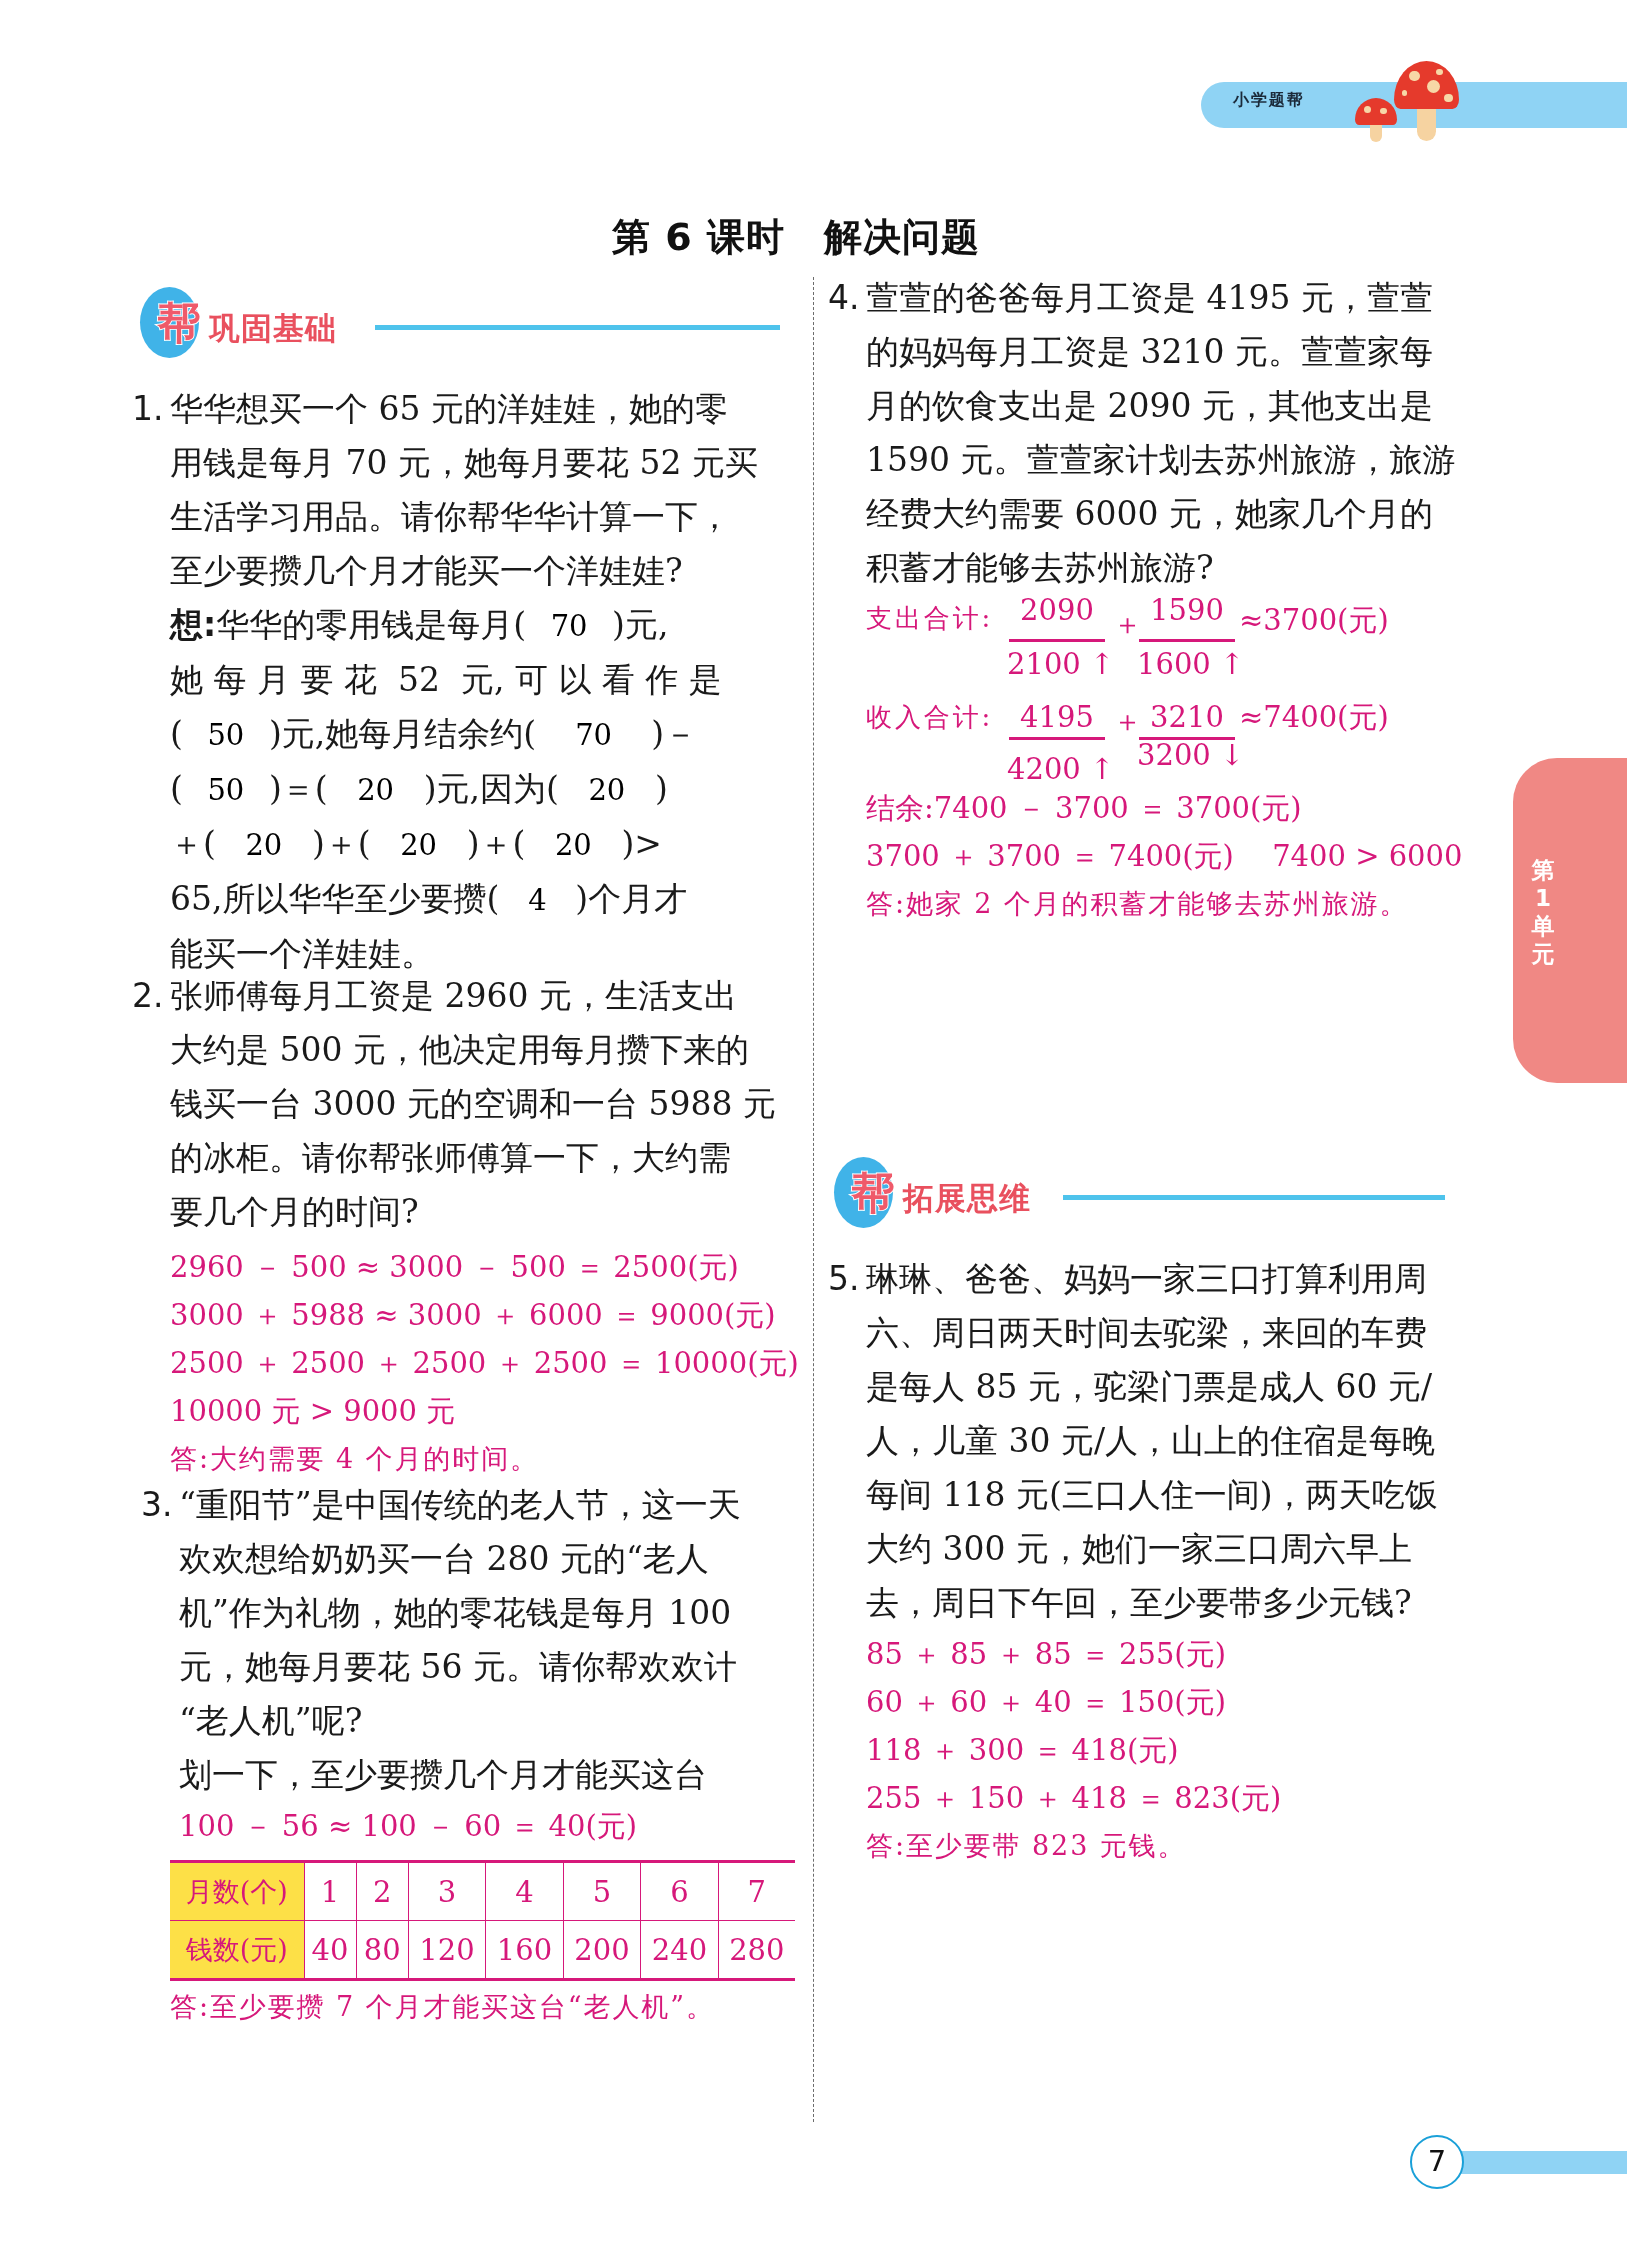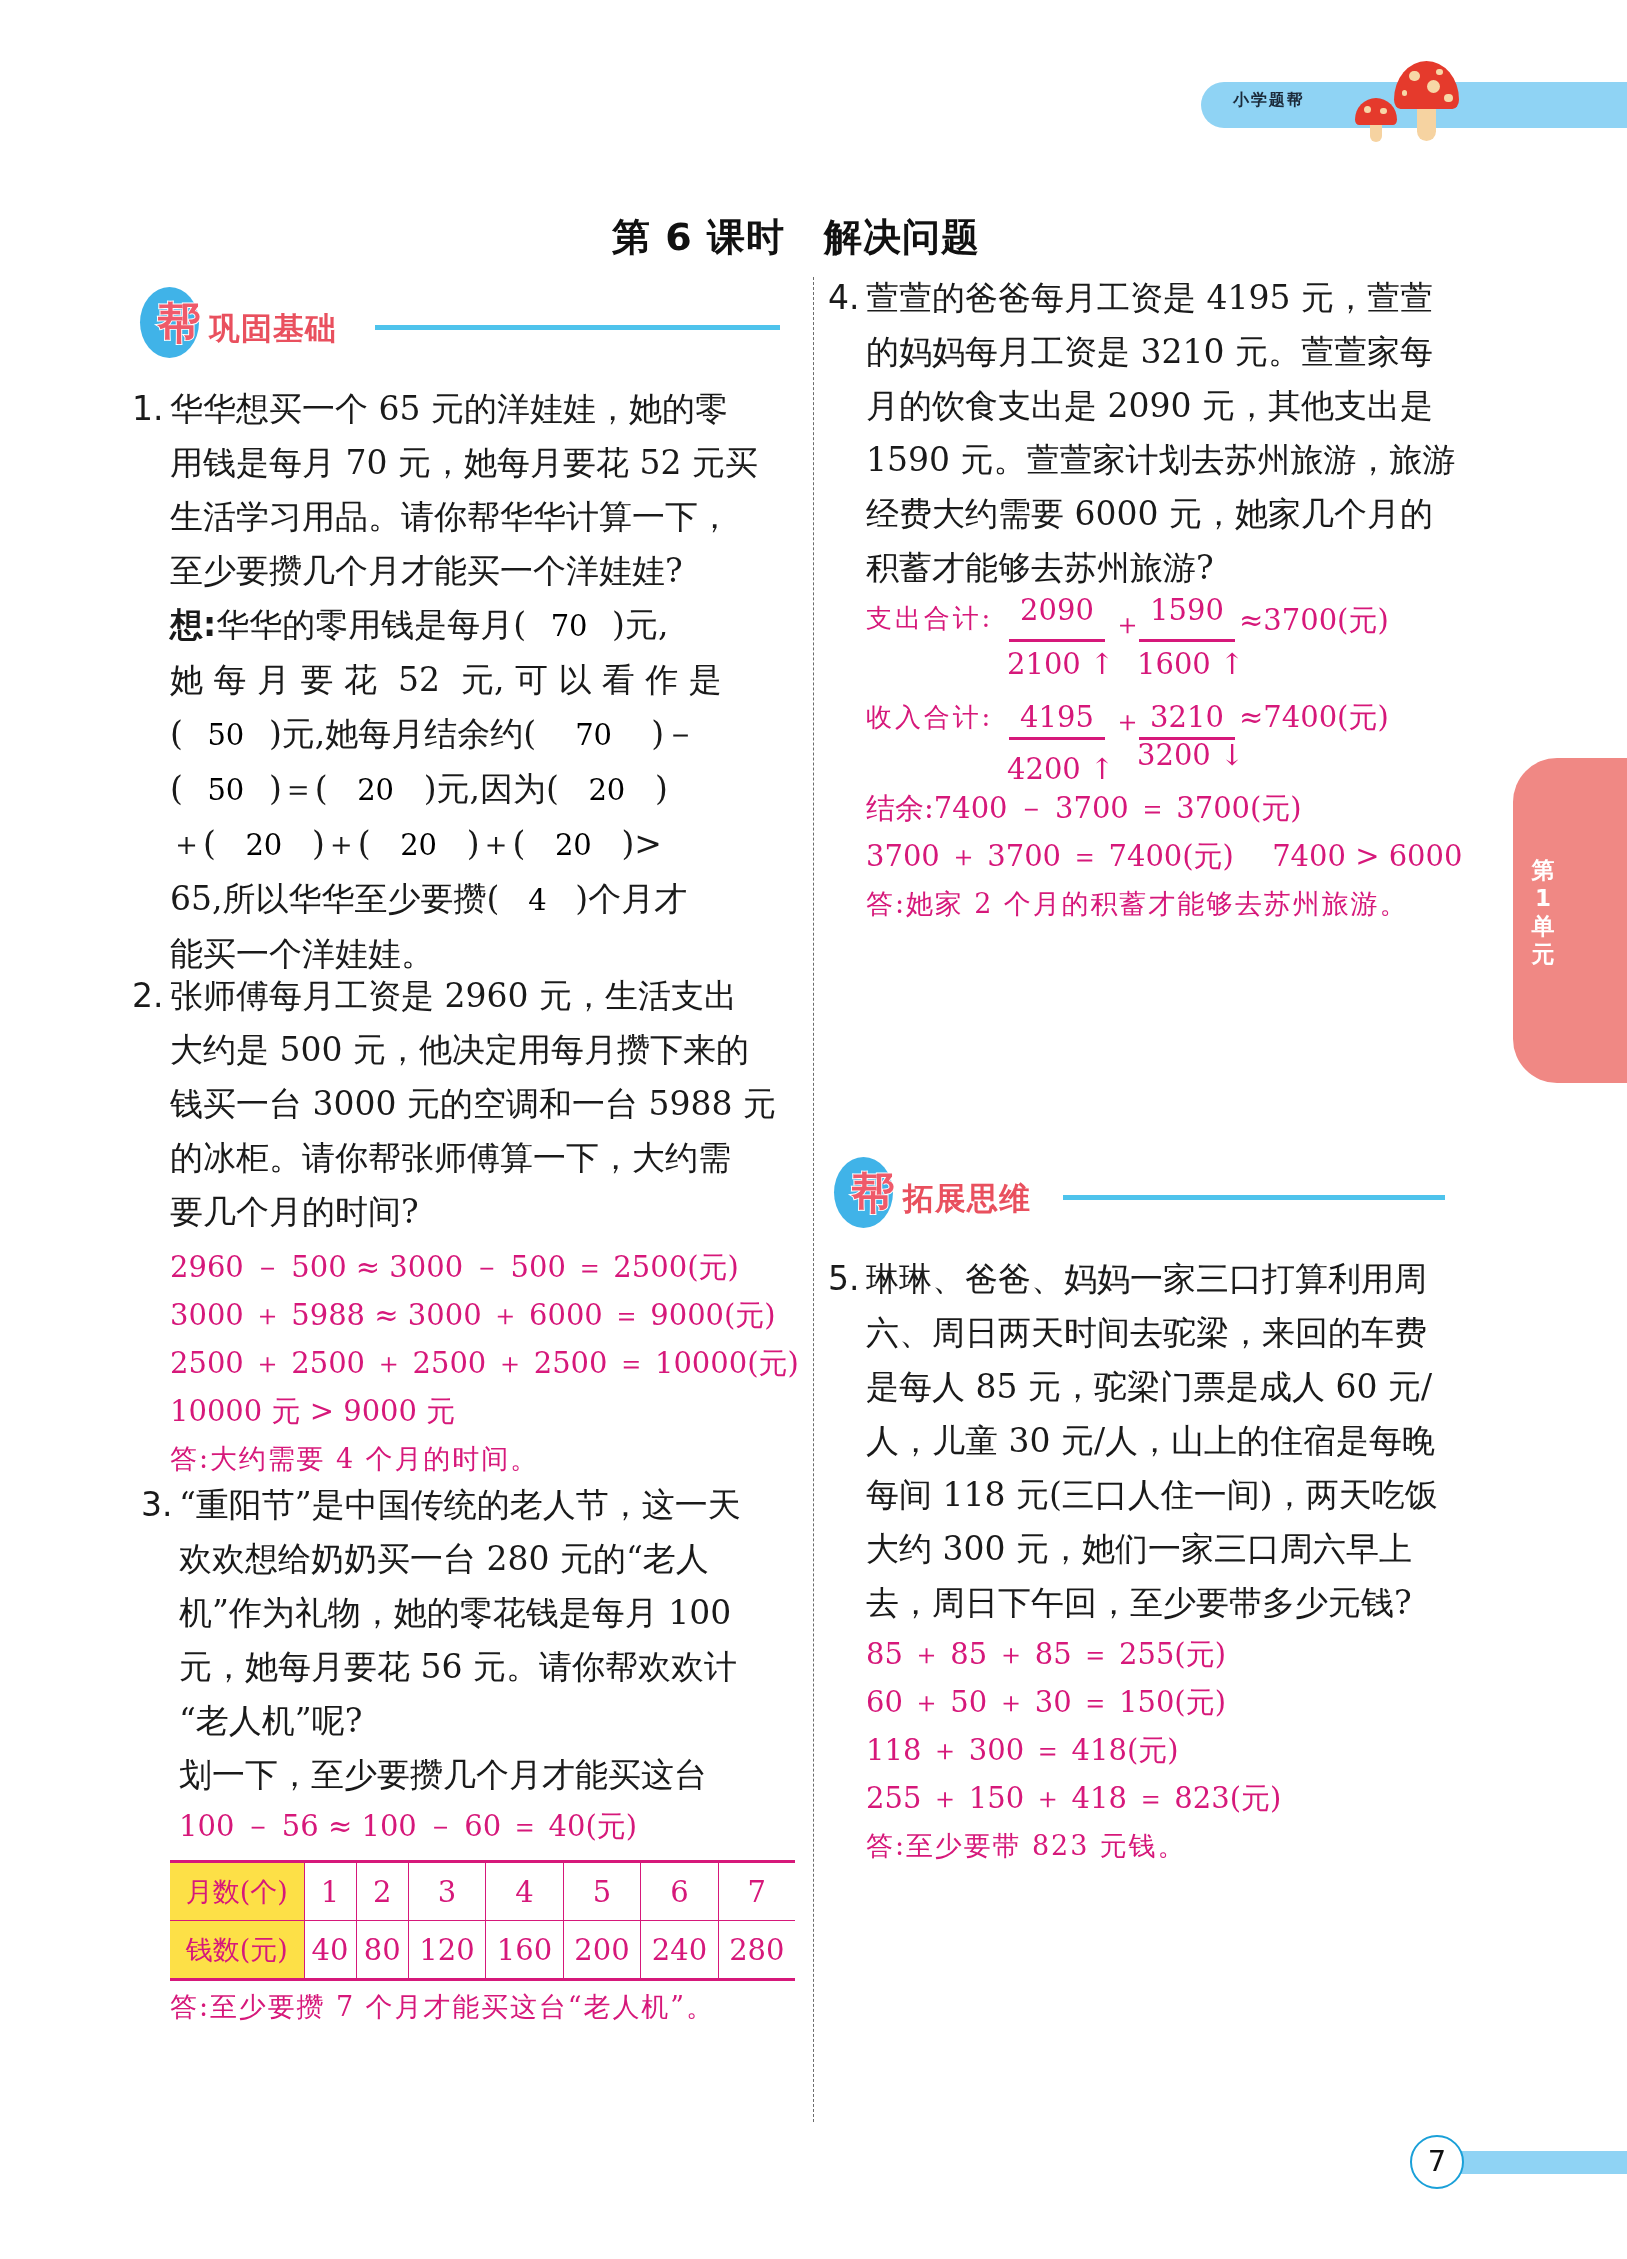--- a/index.html
+++ b/index.html
@@ -221,21 +221,21 @@
 
 <div class="col" style="left:828px;top:1252px;width:669px;">
   <div class="line"><span class="num">5.</span><span>琳琳、爸爸、妈妈一家三口打算利用周</span></div>
   <div class="line indent">六、周日两天时间去驼梁，来回的车费</div>
   <div class="line indent">是每人 85 元，驼梁门票是成人 60 元/</div>
   <div class="line indent">人，儿童 30 元/人，山上的住宿是每晚</div>
   <div class="line indent">每间 118 元(三口人住一间)，两天吃饭</div>
   <div class="line indent">大约 300 元，她们一家三口周六早上</div>
   <div class="line indent">去，周日下午回，至少要带多少元钱?</div>
   <div class="ans indent">85 ＋ 85 ＋ 85 ＝ 255(元)</div>
-  <div class="ans indent">60 ＋ 50 ＋ 30 ＝ 150(元)</div>
+  <div class="ans indent">60 ＋ 60 ＋ 40 ＝ 150(元)</div>
   <div class="ans indent">118 ＋ 300 ＝ 418(元)</div>
   <div class="ans indent">255 ＋ 150 ＋ 418 ＝ 823(元)</div>
   <div class="ans-cn indent">答:至少要带 823 元钱。</div>
 </div>
 
 <div class="page-bar"></div>
 <div class="page-circle">7</div>
 
 
 </body></html>

